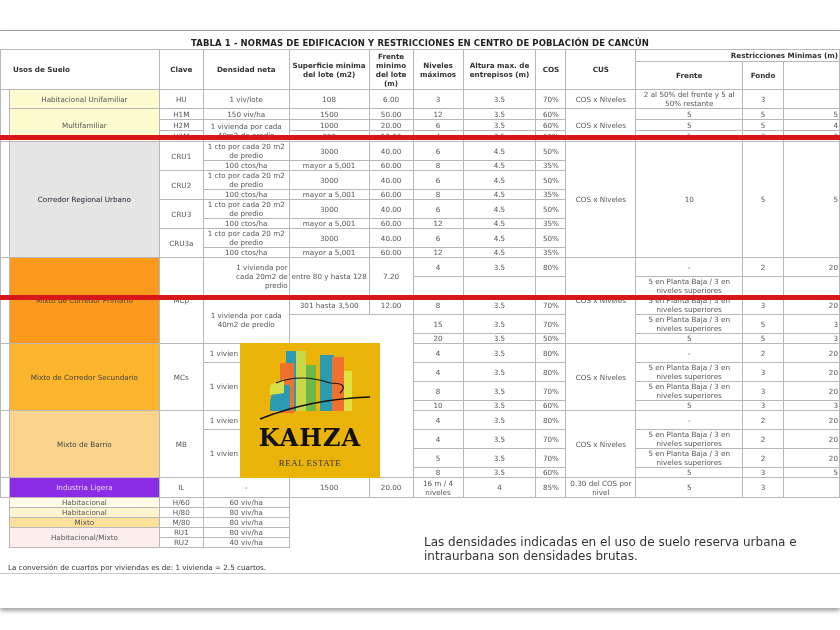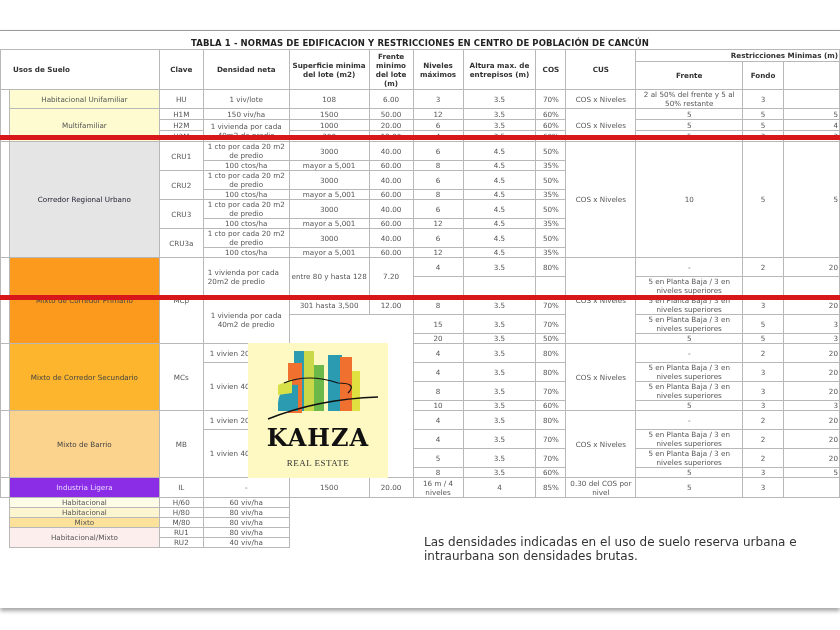--- a/index.html
+++ b/index.html
@@ -20,21 +20,21 @@
   .c-il { background:#8b2ce6; color:#e8d8ff; }
   .c-h60 { background:#fefbe6; }
   .c-h80 { background:#fdf5cf; }
   .c-m80 { background:#fce19a; }
   .c-ru { background:#fdeeee; }
   .noborder { border:none !important; }
   .redbar { position:absolute; left:0; width:840px; height:5px; background:#d8171b; }
   .notes { position:absolute; left:0; top:563px; width:840px; font-size:7.2px; color:#333; }
   .notes div { height:10px; line-height:10px; padding-left:8px; border-bottom:1px solid #c8c8c8; }
   .brutas { position:absolute; left:424px; top:535px; font-size:12px; color:#333; }
-  .logo { position:absolute; left:248px; top:343px; width:140px; height:135px; background:#fef9c3; }
+  .logo { position:absolute; left:240px; top:343px; width:140px; height:135px; background:#eab308; }
   .logo-text { position:absolute; left:0; width:140px; text-align:center; }
   .kahza { top:80px; font-family:"DejaVu Serif", serif; font-size:24px; font-weight:bold; color:#111; letter-spacing:1px; }
   .realestate { top:115px; font-family:"Liberation Serif", serif; font-size:9px; color:#333; letter-spacing:0.5px; }
 </style>
 </head>
 <body>
 
 <div class="sheet"></div>
 <div class="title">TABLA 1 - NORMAS DE EDIFICACION Y RESTRICCIONES EN CENTRO DE POBLACIÓN DE CANCÚN</div>
 
@@ -202,21 +202,21 @@
         <td>4.5</td>
         <td>35%</td>
       </tr>
     </tbody>
 
   <tbody id="mcp-body">
       <tr style="height: 19px;">
         <td rowspan="5"></td>
         <td rowspan="5" class="c-mcp">Mixto de Corredor Primario</td>
         <td rowspan="5">MCp</td>
-        <td rowspan="2" class="wrap" style="text-align:left;padding-left:4px">1 vivienda por cada 20m2 de predio</td>
+        <td rowspan="2" class="wrap" style="text-align:right;padding-left:20px">1 vivienda por cada 20m2 de predio</td>
         <td rowspan="2">entre 80 y hasta 128</td>
         <td rowspan="2">7.20</td>
         <td>4</td>
         <td>3.5</td>
         <td>80%</td>
         <td rowspan="5">COS x Niveles</td>
         <td class="wrap">-</td>
         <td>2</td>
         <td style="text-align:right">20</td>
       </tr>
@@ -388,20 +388,21 @@
         <td class="noborder"></td>
         <td>RU2</td>
         <td>40 viv/ha</td>
       </tr>
     </tbody>
 </table>
 
 <div class="brutas">Las densidades indicadas en el uso de suelo reserva urbana e intraurbana son densidades brutas.</div>
 
 <div class="notes">
+  <div>La conversión de cuartos por viviendas es de: 1 vivienda = 2.5 cuartos.</div>
 </div>
 
 <div class="redbar" style="top:135px"></div>
 <div class="redbar" style="top:295px"></div>
 
 <div class="logo">
   <svg width="140" height="80" viewBox="0 0 140 80">
     <rect x="46" y="8" width="12" height="60" fill="#2a9bb0"></rect>
     <rect x="40" y="20" width="14" height="50" fill="#f07030"></rect>
     <rect x="56" y="8" width="10" height="60" fill="#c8d848"></rect>

